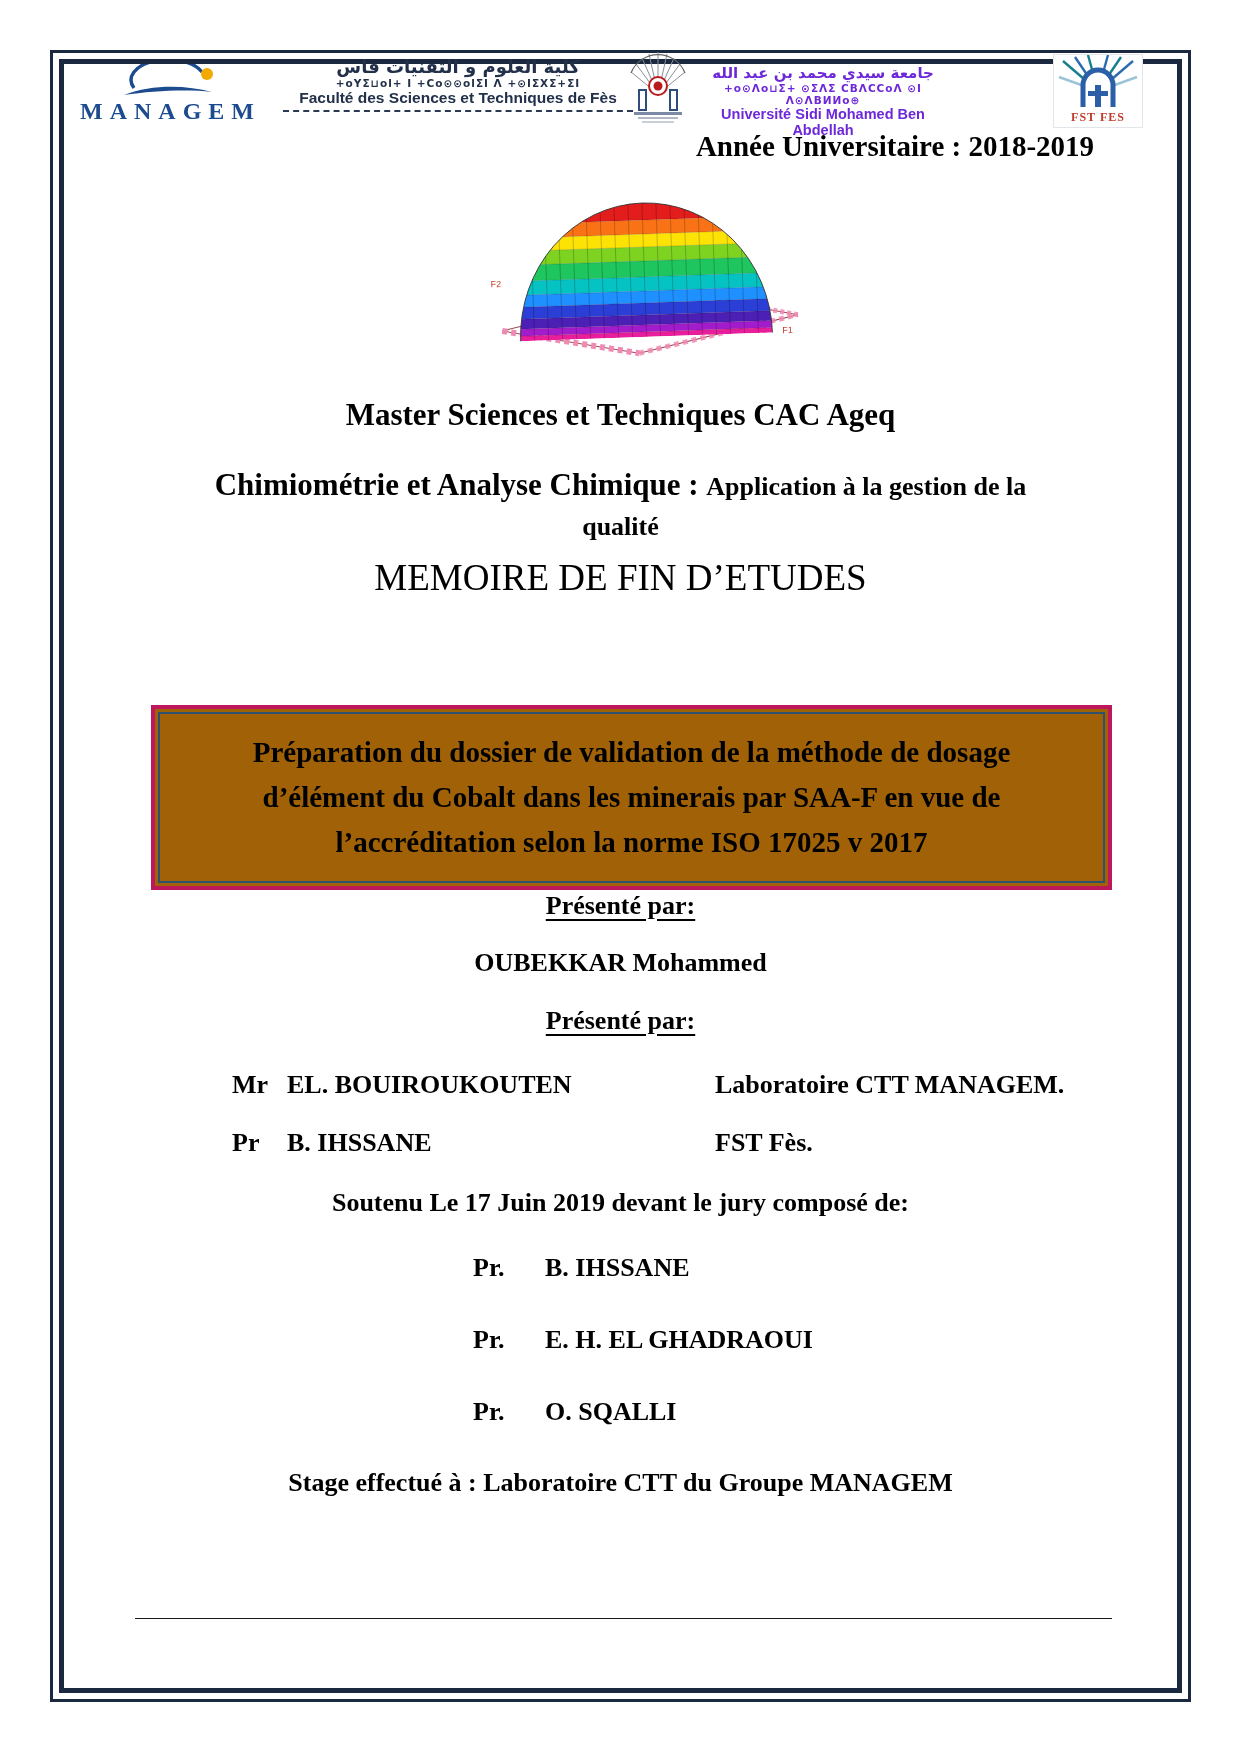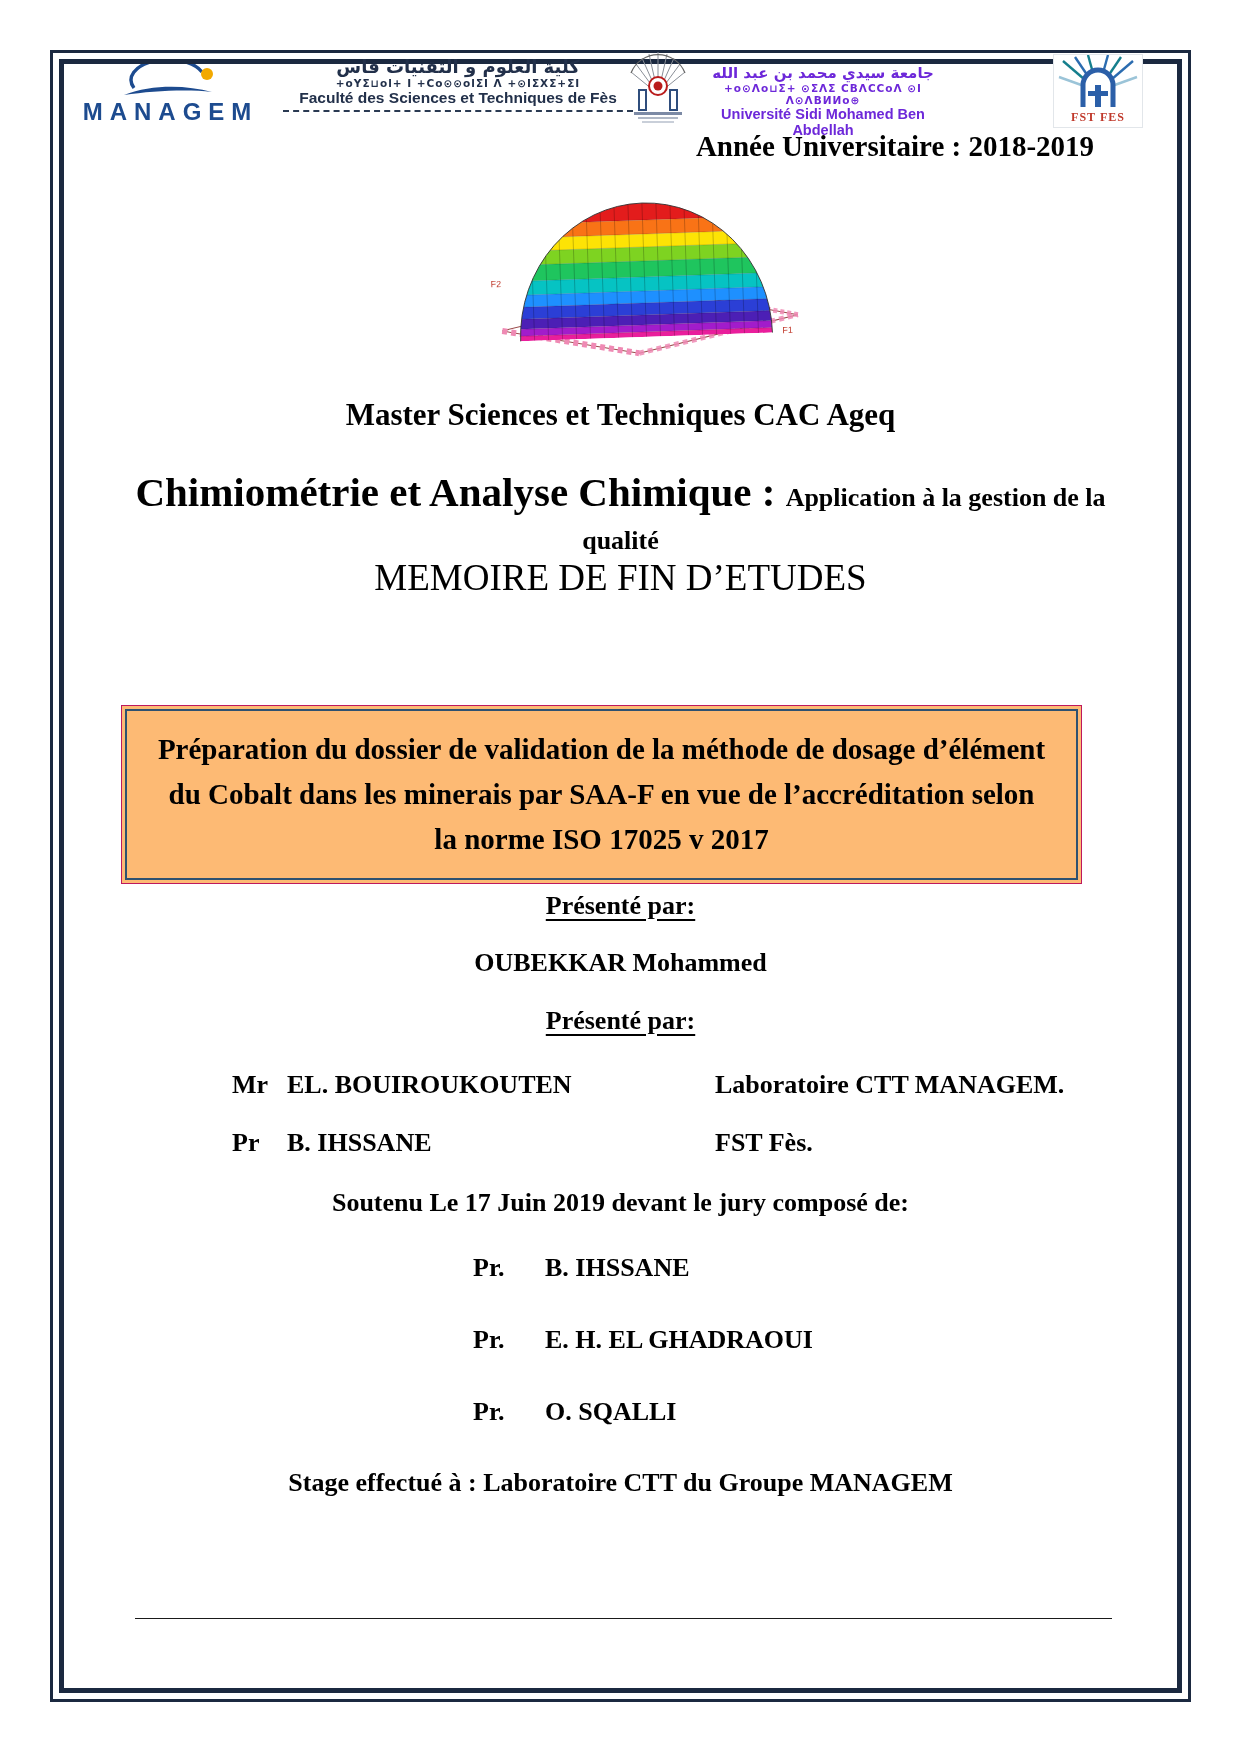--- a/index.html
+++ b/index.html
@@ -10,21 +10,21 @@
     background:#ffffff;
     font-family:"Liberation Serif","DejaVu Serif",serif;
     color:#000;
     overflow:hidden;
   }
   .frame-outer{position:absolute;left:50px;top:50px;right:50px;bottom:52px;border:3px solid #1b2940;}
   .frame-inner{position:absolute;left:59px;top:59px;right:59px;bottom:61px;border:5px solid #1b2940;}
 
   
   .managem{position:absolute;left:78px;top:64px;width:185px;text-align:center;}
-  .managem-word{font-family:Liberation Sans, sans-serif;font-weight:bold;
+  .managem-word{font-family:Liberation Serif, serif;font-weight:bold;
     color:#1d4b8f;font-size:24px;letter-spacing:7px;margin-top:-4px;}
   .faculty{position:absolute;left:283px;top:56px;width:350px;text-align:center;
     font-family:"Liberation Sans","DejaVu Sans",sans-serif;color:#22304a;}
   .faculty .ar{font-size:18px;font-weight:bold;font-family:"DejaVu Sans",sans-serif;}
   .tif{font-size:10.5px;font-weight:bold;letter-spacing:1px;font-family:"DejaVu Sans",sans-serif;}
   .faculty .fr{font-size:15.5px;font-weight:bold;}
   .dash-line{border-top:2px dashed #2a3a52;margin-top:3px;}
   .emblem{position:absolute;left:628px;top:52px;}
   .university{position:absolute;left:694px;top:64px;width:258px;text-align:center;
     font-family:"Liberation Sans","DejaVu Sans",sans-serif;color:#6d28d9;}
@@ -36,27 +36,27 @@
   .annee{position:absolute;left:660px;top:130px;width:470px;text-align:center;
     font-size:29px;font-weight:bold;}
 
   
   .figure{position:absolute;left:480px;top:186px;width:335px;height:180px;}
 
   
   .center-block{position:absolute;left:70px;right:70px;text-align:center;}
   .t-master{top:397px;font-size:31px;font-weight:bold;}
   .t-program{top:463px;font-weight:bold;line-height:1.45;}
-  .t-program .lead{font-size:41px;text-align:center;}
+  .t-program .lead{font-size:31px;text-align:center;}
   .t-program .tail{font-size:26px;}
   .t-memoire{top:556px;font-size:37px;}
   .t-obtention{top:627px;font-size:33px;}
 
-  .thesis-box{position:absolute;left:121px;top:705px;width:961px;box-sizing:border-box;
-    border:1px solid #be185d;padding:3px;background:#fdba74;}
+  .thesis-box{position:absolute;left:151px;top:705px;width:961px;box-sizing:border-box;
+    border:4px solid #be185d;padding:3px;background:#a16207;}
   .thesis-box-inner{border:2px solid #2e5170;padding:16px 30px;text-align:center;
     font-size:29px;font-weight:bold;line-height:1.55;}
 
   
   .label-underline{font-size:26px;font-weight:bold;text-decoration:underline;text-underline-offset:5px;text-decoration-thickness:2px;}
   .t-presente{top:891px;}
   .t-student{top:948px;font-size:26px;font-weight:bold;}
   .t-encadre{top:1006px;}
   .sup-row{position:absolute;left:0;right:0;height:34px;font-size:26px;font-weight:bold;padding-left:48px;}
   .sup-row .ttl{position:absolute;left:232px;}

